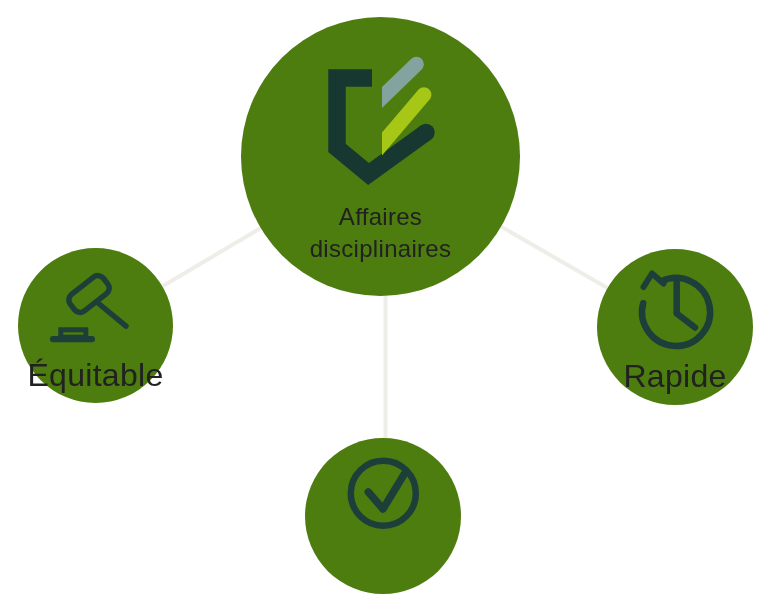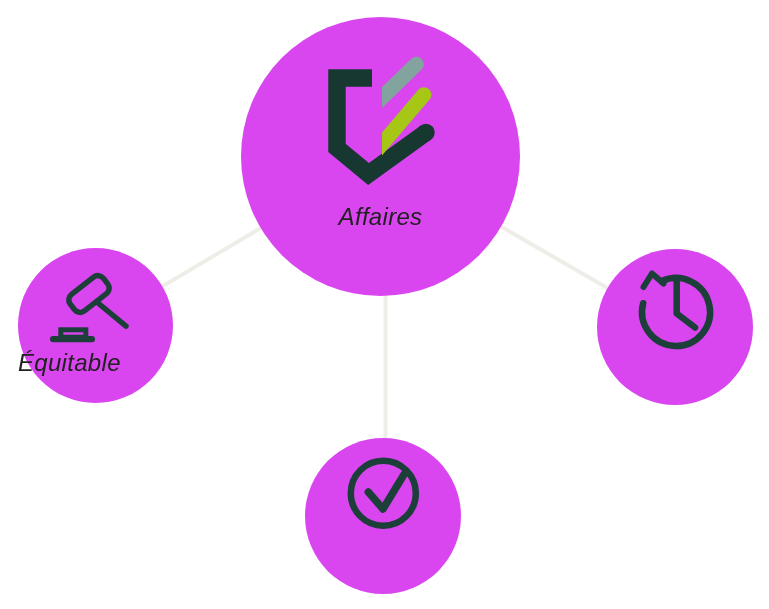--- a/index.html
+++ b/index.html
@@ -15,22 +15,21 @@
     background: #ffffff;
     overflow: hidden;
   }
   .connectors {
     position: absolute;
     left: 0; top: 0;
   }
   .node {
     position: absolute;
     border-radius: 50%;
-    background: #d946ef;
-    font-style: italic;
+    background: #4d7c0f;
   }
   .node-center   { left: 241px; top: 17px;  width: 279px; height: 279px; }
   .node-left     { left: 18px;  top: 248px; width: 155px; height: 155px; }
   .node-right    { left: 597px; top: 249px; width: 156px; height: 156px; }
   .node-bottom   { left: 305px; top: 438px; width: 156px; height: 156px; }
 
   .node svg { position: absolute; }
 
   .logo-svg  { left: 84px; top: 39px; width: 112px; height: 135px; }
   .gavel-svg { left: 30px; top: 14px; width: 84px;  height: 84px; }
@@ -43,22 +42,23 @@
     top: 184px;
     text-align: center;
     font-size: 24px;
     line-height: 32px;
     color: #212121;
     letter-spacing: 0.3px;
   }
   .node-label {
     position: absolute;
     left: 0; right: 0;
-    top: 101px;
-    font-size: 24px;
+    top: 109px;
+    text-align: center;
+    font-size: 32px;
     color: #212121;
     letter-spacing: 0.3px;
   }
 </style>
 </head>
 <body>
 
 <div class="canvas">
 
   <svg class="connectors" width="769" height="609" viewBox="0 0 769 609">
@@ -72,20 +72,21 @@
 
       <path d="M 47,22 H 12 V 92 L 43.5,118 L 101,76.5" fill="none" stroke="#163831" stroke-width="17.5" stroke-linecap="butt" stroke-linejoin="miter"></path>
       <circle cx="101" cy="76.5" r="8.75" fill="#163831"></circle>
 
       <path d="M 57,31 L 57,51.9 L 96.7,13.5 A 7.5,7.5 0 0 0 86.3,2.7 Z" fill="#83A39E"></path>
 
       <path d="M 57,76.5 L 57,99.5 L 105.2,42.8 A 7.5,7.5 0 0 0 93.8,33.2 Z" fill="#A6C716"></path>
     </svg>
     <div class="center-text">
       <div>Affaires</div>
+      <div>disciplinaires</div>
     </div>
   </div>
 
   <div class="node node-left">
     <svg class="gavel-svg" viewBox="0 0 84 84">
 
       <rect x="20" y="21.5" width="42" height="21" rx="7" fill="none" stroke="#1C3F3A" stroke-width="5.5" transform="rotate(-38 41 32)"></rect>
 
       <line x1="50" y1="41" x2="78" y2="64" stroke="#1C3F3A" stroke-width="5.5" stroke-linecap="round"></line>
 
@@ -98,20 +99,21 @@
 
   <div class="node node-right">
     <svg class="clock-svg" viewBox="0 0 84 84">
 
       <path d="M 27.6,11.2 A 34,34 0 1 1 9.2,33.2" fill="none" stroke="#1C3F3A" stroke-width="6.5" stroke-linecap="round"></path>
 
       <path d="M 9.5,17 L 18,3.5 L 29.5,13.5" fill="none" stroke="#1C3F3A" stroke-width="6" stroke-linecap="round" stroke-linejoin="round"></path>
 
       <path d="M 42.7,11.5 V 43.5 L 61,57.5" fill="none" stroke="#1C3F3A" stroke-width="6.5" stroke-linecap="round" stroke-linejoin="round"></path>
     </svg>
+    <span class="node-label">Rapide</span>
   </div>
 
   <div class="node node-bottom">
     <svg class="check-svg" viewBox="0 0 76 76">
       <circle cx="38.3" cy="38.3" r="32.5" fill="none" stroke="#1C3F3A" stroke-width="6.5"></circle>
       <path d="M 23.3,37 L 38,54 L 59,19.5" fill="none" stroke="#1C3F3A" stroke-width="7.5" stroke-linecap="round" stroke-linejoin="round"></path>
     </svg>
   </div>
 
 </div>

